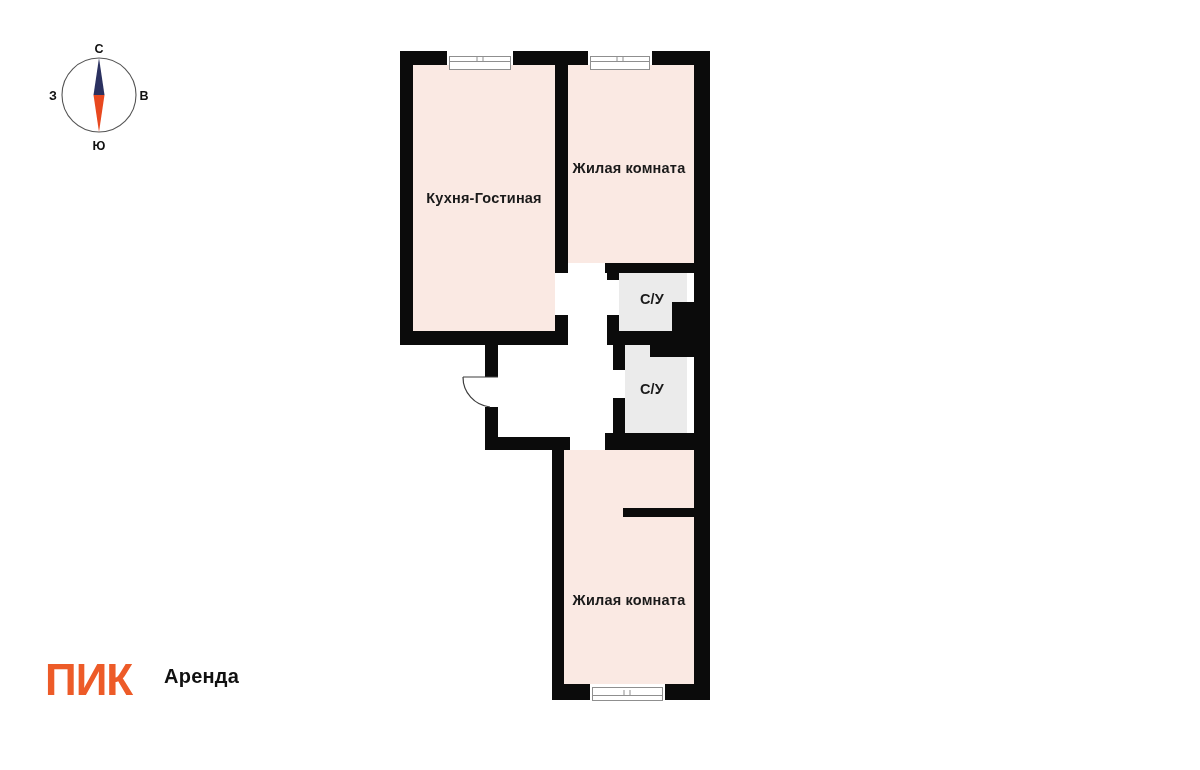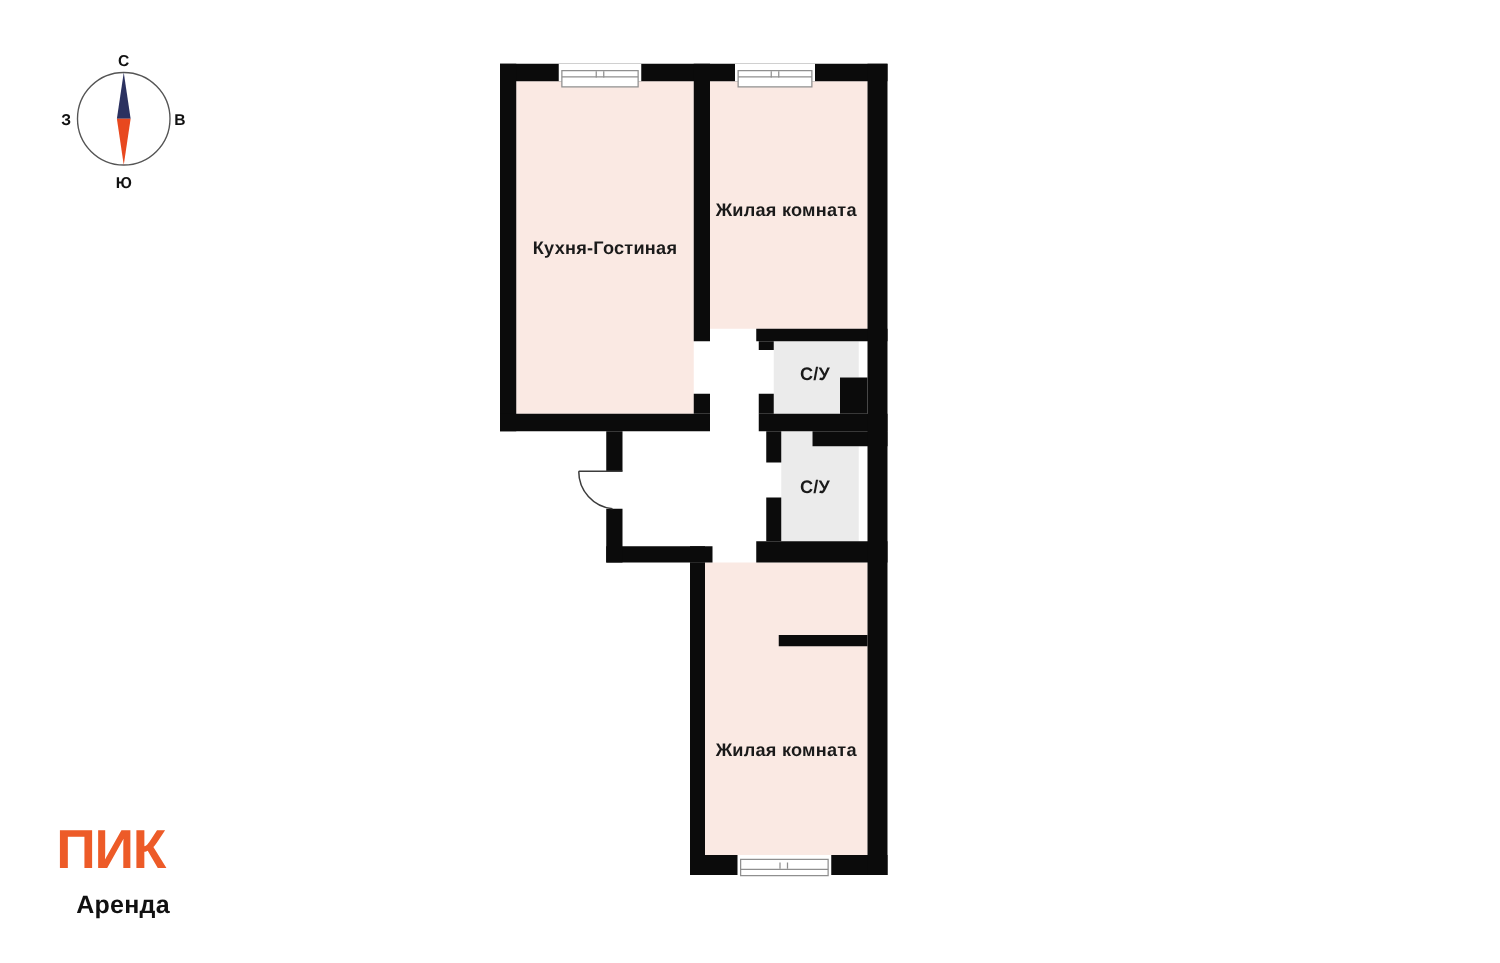--- a/index.html
+++ b/index.html
@@ -37,28 +37,28 @@
   .room-label{
     font-family:"Liberation Sans", sans-serif;
     font-size:14.5px;font-weight:700;fill:#1a1a1a;
     text-anchor:middle;letter-spacing:0.2px;
   }
   .compass-label{
     font-family:"Liberation Sans", sans-serif;
     font-size:12.5px;font-weight:700;fill:#111;text-anchor:middle;
   }
   
-  .logo-row{position:absolute;left:45px;top:656px;display:flex;align-items:flex-start;flex-direction:column;}
+  .logo-row{position:absolute;left:45px;top:656px;display:flex;align-items:flex-start;}
   .logo-mark{
     font-size:44px;font-weight:800;line-height:48px;
     color:#ed5b28;letter-spacing:-1px;
   }
   .logo-suffix{
     font-size:20px;font-weight:700;color:#111;
-    margin-left:16px;margin-top:9px;letter-spacing:0.2px;
+    margin-left:32px;margin-top:9px;letter-spacing:0.2px;
   }
 </style>
 </head>
 <body>
 
 <div class="page">
 
   <svg class="compass" viewBox="38 28 124 134">
     <circle cx="99" cy="95" r="37" fill="none" stroke="#555" stroke-width="1.1"></circle>
     <polygon points="99,58 104.5,95 93.5,95" fill="#2b3160"></polygon>

